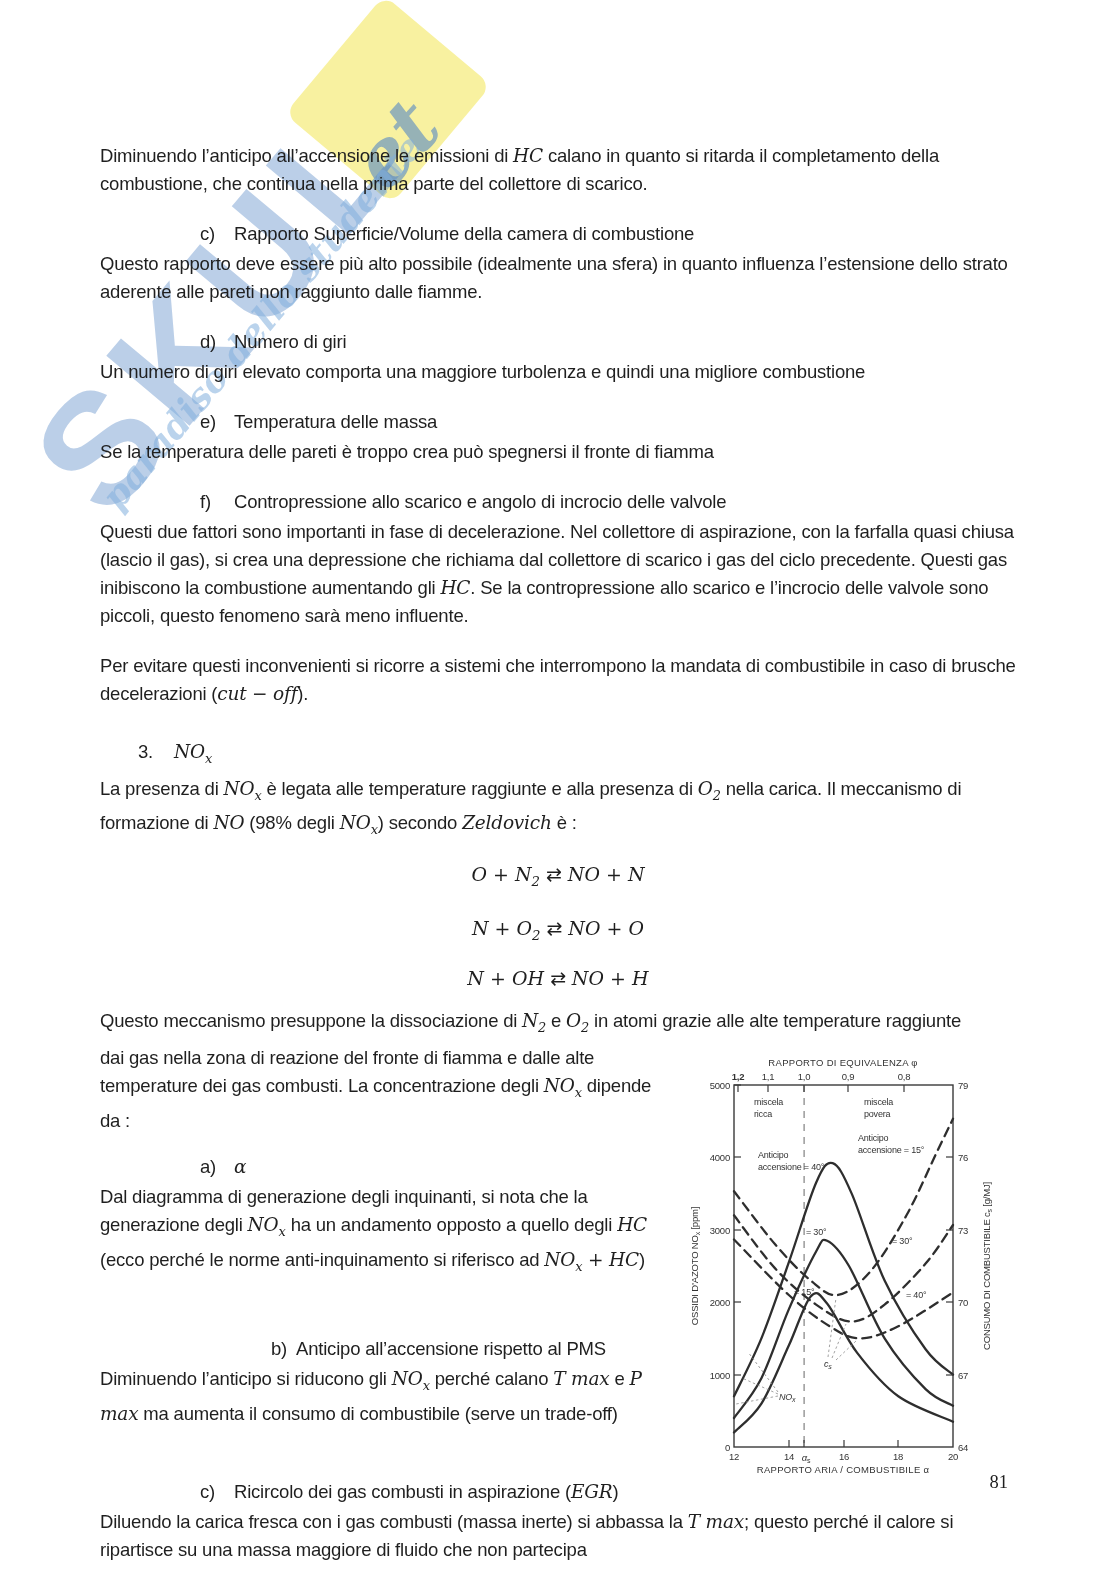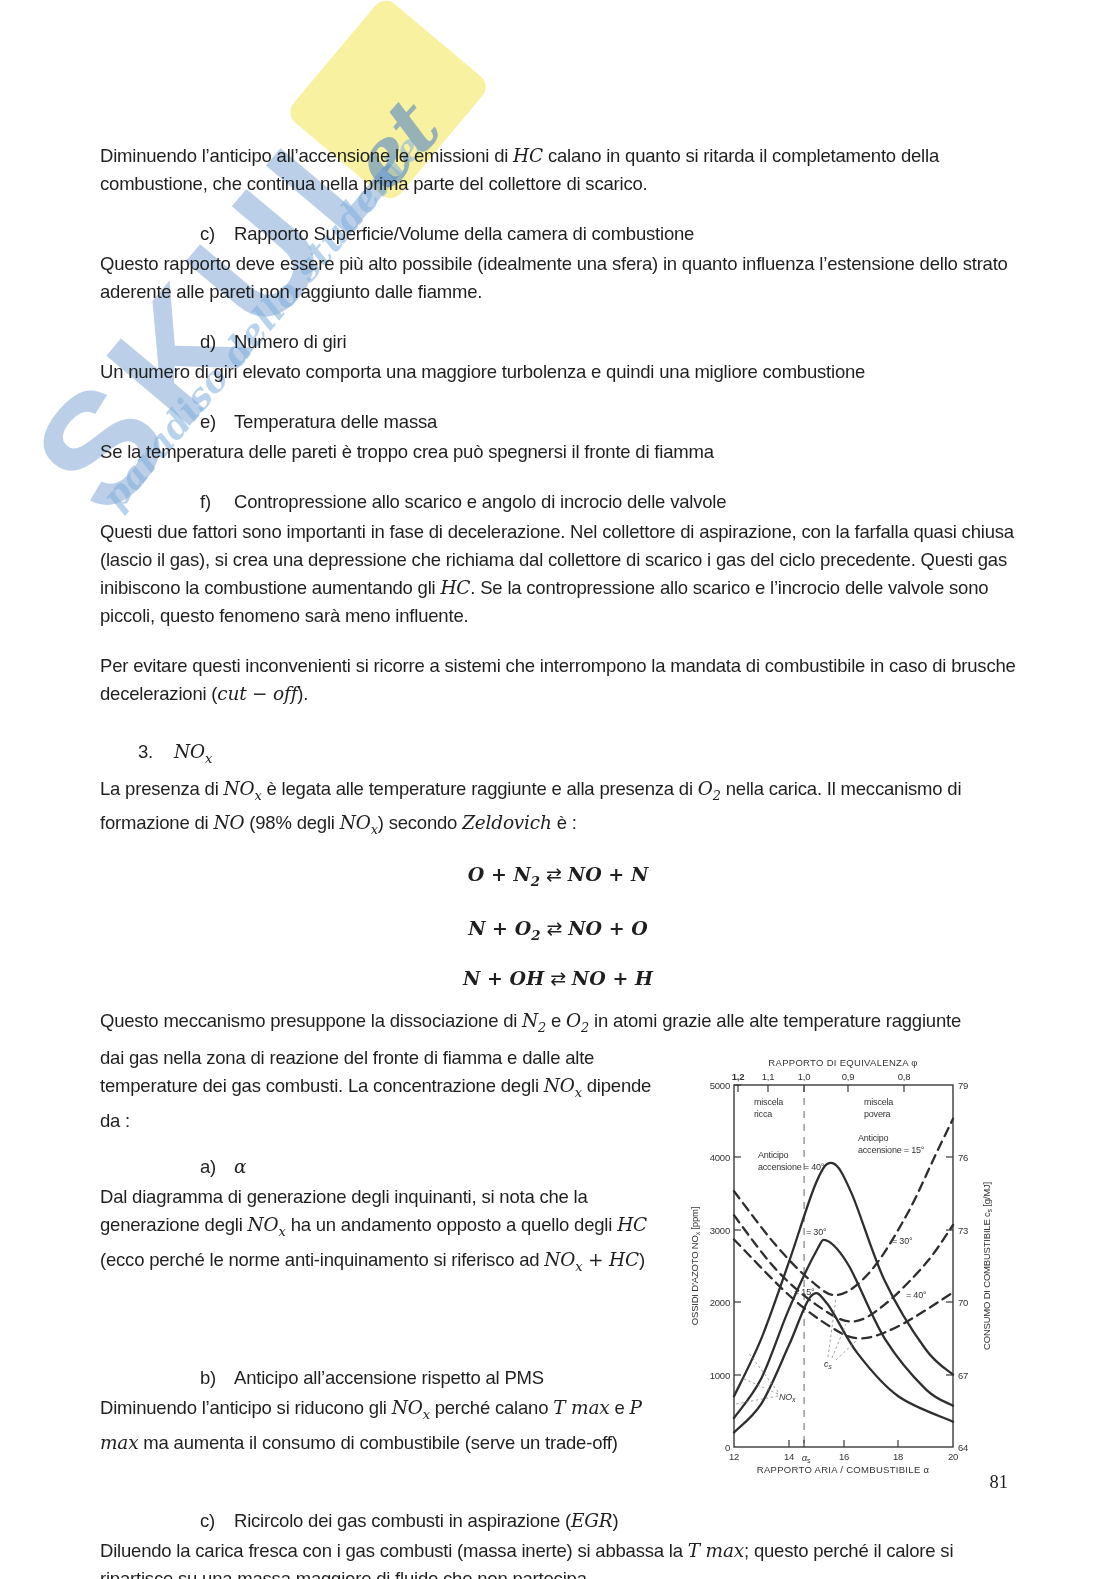--- a/index.html
+++ b/index.html
@@ -51,25 +51,25 @@
   p{margin:0;}
   .par{margin-top:2px;}
   .head{margin-top:22px;padding-left:100px;}
   .head .lab{display:inline-block;width:34px;}
   .gap-cut{margin-top:22px;}
   .sec3{margin-top:30px;padding-left:38px;}
   .sec3 .num{display:inline-block;width:36px;}
   .mv{font-family:"DejaVu Serif",serif;font-style:italic;}
   sub.mv{font-size:0.7em;}
   .eq{ text-align:center;font-size:19px;margin-top:16px;}
-  .eq .mv{letter-spacing:0;font-weight:bold;}
+  .eq .mv{letter-spacing:0;}
   .eq .arr{font-family:"DejaVu Sans",sans-serif;font-style:normal;padding:0 6px;}
   .eq1{margin-top:16px;} .eq2{margin-top:18px;} .eq3{margin-top:14px;}
   .m1{margin-top:8px;}
-  .hb2{margin-top:84px;} .hc2{margin-top:50px;}
+  .hb2{margin-top:55px;text-align:center;} .hc2{margin-top:50px;}
   
   .figure{
     float:right;width:330px;height:436px;
     margin:0 0 6px 18px;
   }
   .figure svg{display:block;width:330px;height:436px;}
   .ax{stroke:#3a3a3a;stroke-width:1.4;fill:none;}
   .tick{stroke:#3a3a3a;stroke-width:1.2;}
   .curve{fill:none;stroke:#2e2e2e;stroke-width:2.3;stroke-linecap:round;}
   .dashed{stroke-dasharray:9 6;}

